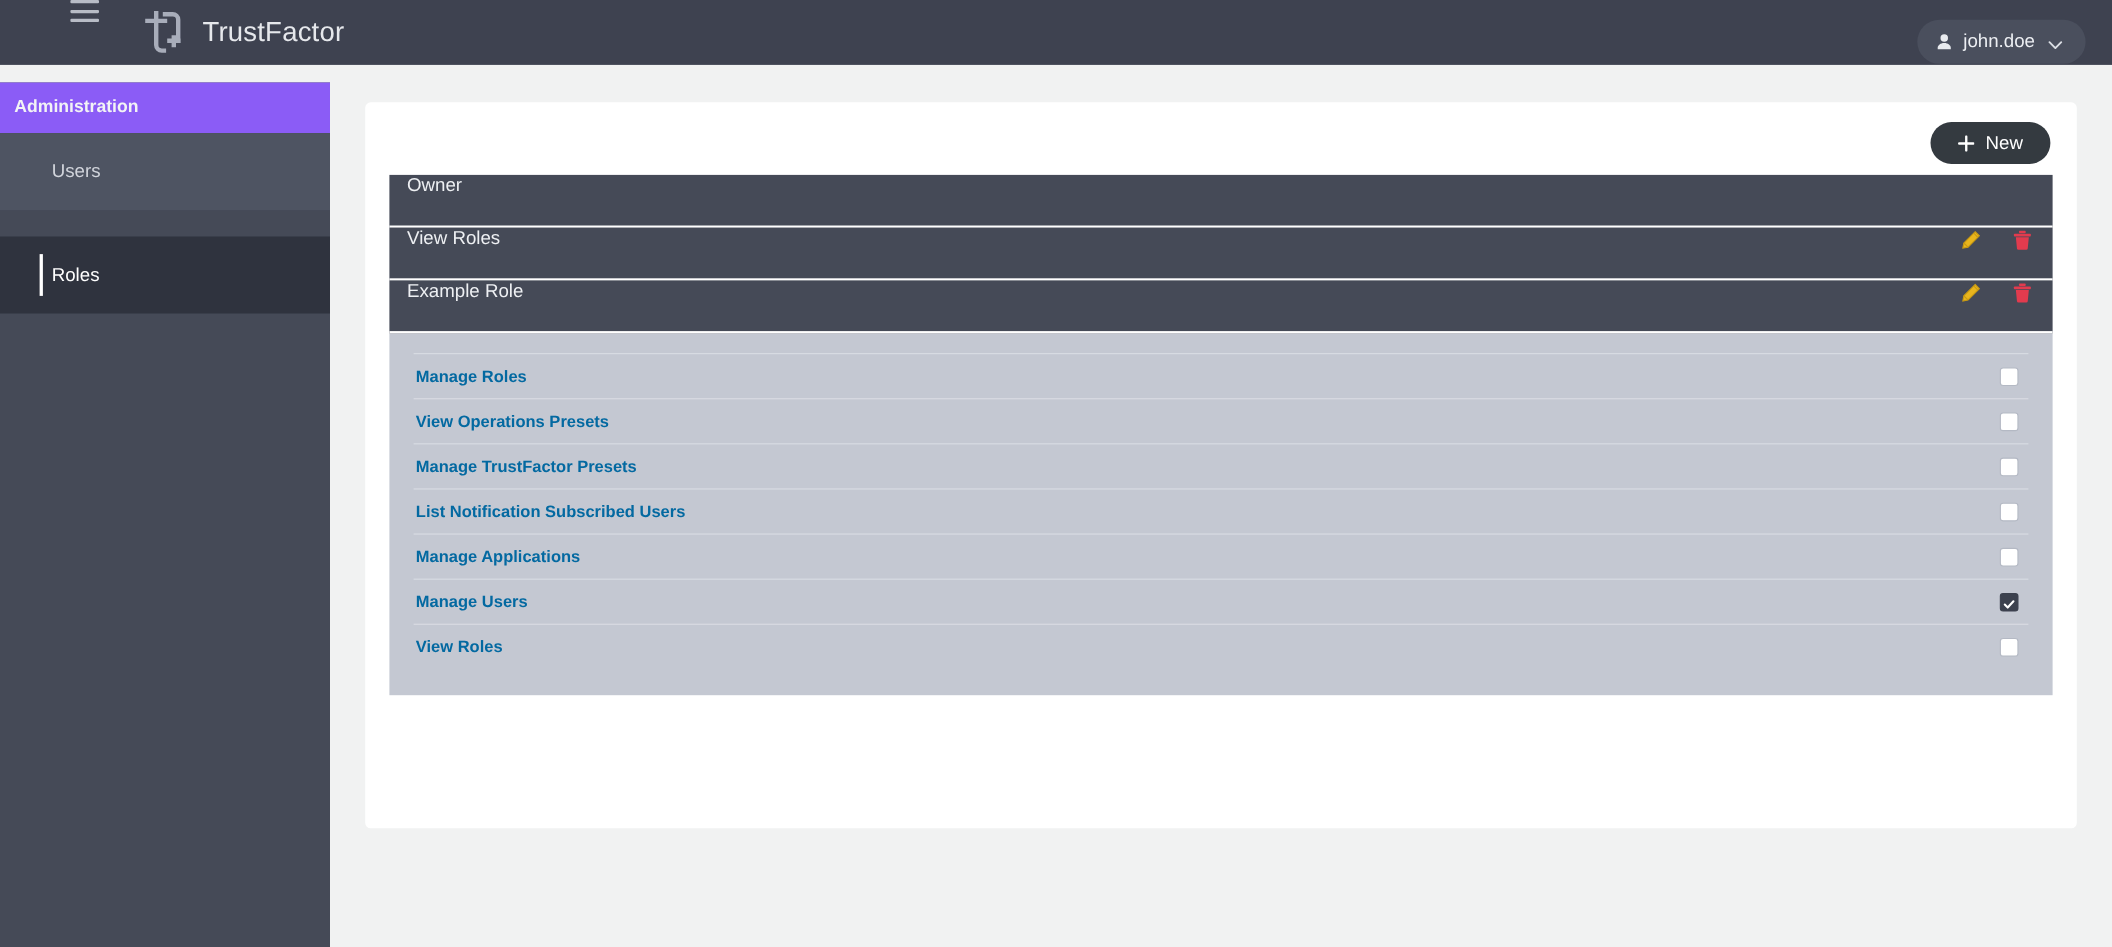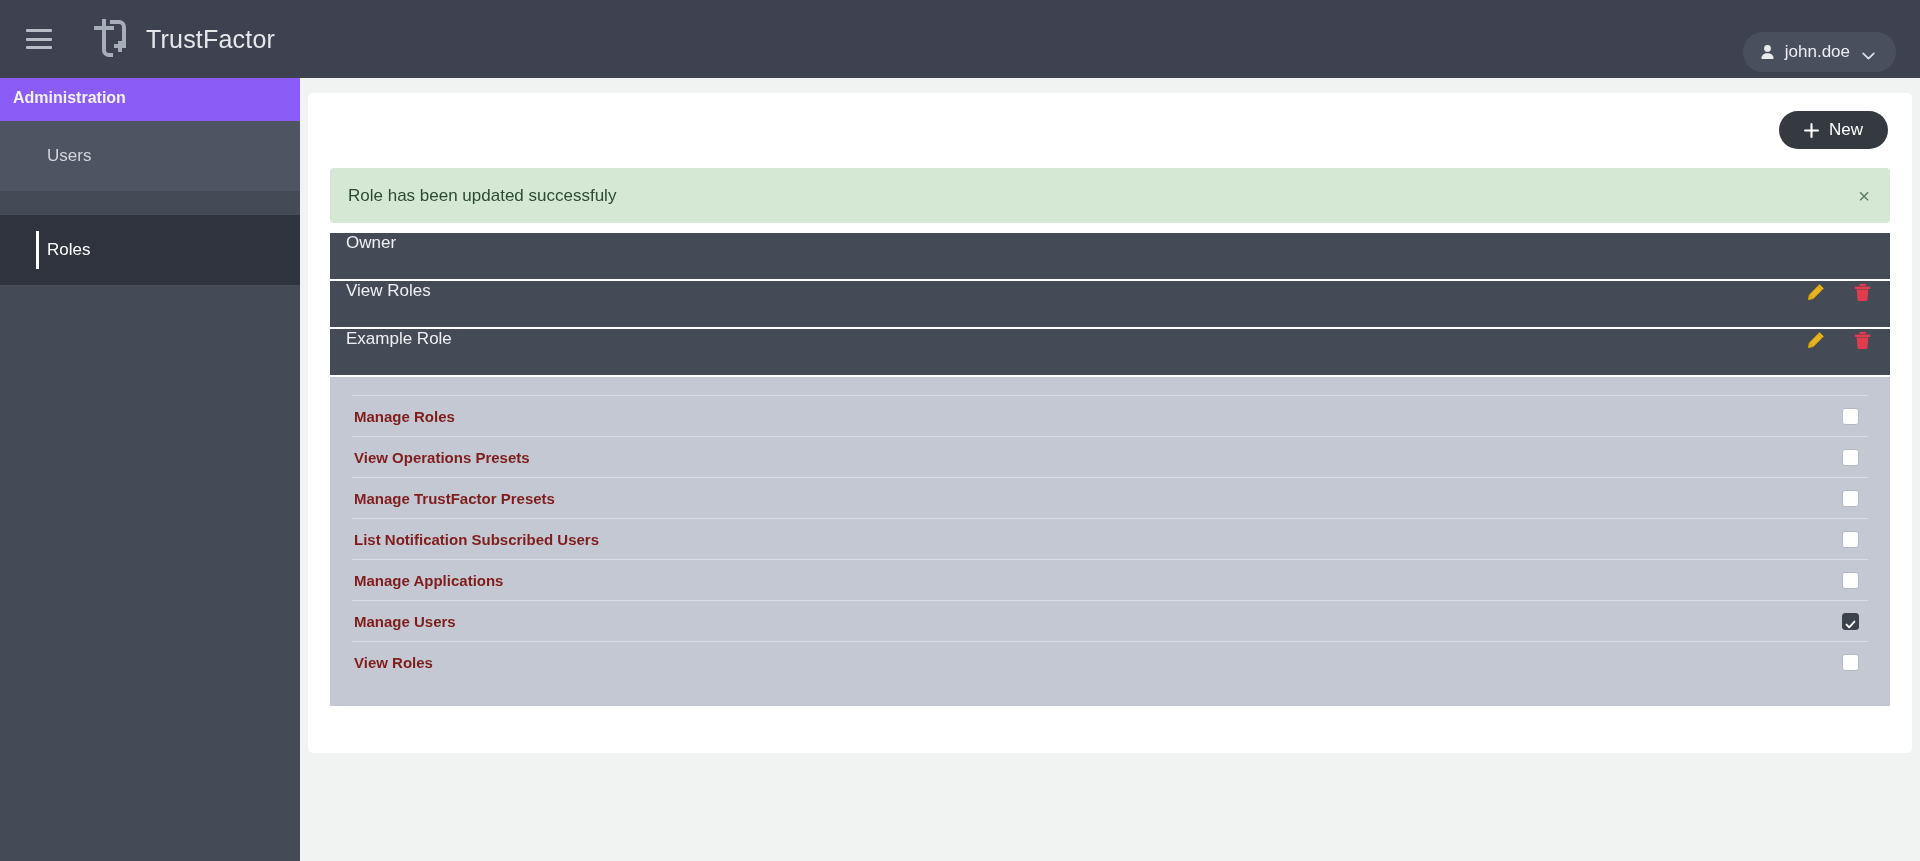--- a/index.html
+++ b/index.html
@@ -11,25 +11,25 @@
     background: #f1f2f2;
     font-family: "Liberation Sans", sans-serif;
     -webkit-font-smoothing: antialiased;
   }
 
   
   .navbar {
     position: absolute;
     top: 0; left: 0;
     width: 1920px;
-    height: 78px;
+    height: 59px;
     background: #3e4250;
     display: flex;
-    align-items: center;
     z-index: 30;
+    padding-left: 38px;
   }
   .hamburger {
     width: 26px;
     height: 20px;
     margin-left: 26px;
     display: flex;
     flex-direction: column;
     justify-content: space-between;
     cursor: pointer;
   }
@@ -54,21 +54,21 @@
   .brand-name {
     margin-left: 16px;
     font-size: 25px;
     color: #e6e8ec;
     font-weight: 400;
     letter-spacing: .2px;
   }
   .user-menu {
     position: absolute;
     right: 24px;
-    top: 32px;
+    top: 18px;
     height: 40px;
     display: flex;
     align-items: center;
     gap: 9px;
     padding: 0 20px 0 16px;
     background: #4a4f5d;
     border-radius: 20px;
     cursor: pointer;
   }
   .user-menu .uname {
@@ -121,21 +121,21 @@
   }
 
   
   .main {
     position: absolute;
     top: 75px;
     left: 300px;
     width: 1620px;
     height: 786px;
     background: #f1f2f2;
-    padding: 18px 8px;
+    padding: 18px 32px;
   }
   .card {
     background: #ffffff;
     border-radius: 5px;
     padding: 18px 22px 28px 22px;
     min-height: 660px;
   }
 
   .toolbar {
     display: flex;
@@ -233,21 +233,21 @@
   .perm-row {
     height: 41px;
     display: flex;
     align-items: center;
     border-top: 1px solid #dadde4;
     padding: 0 9px 0 2px;
   }
   .perm-label {
     font-size: 15px;
     font-weight: bold;
-    color: #7f1d1d;
+    color: #0369a1;
   }
   .perm-check {
     margin-left: auto;
     width: 17px;
     height: 17px;
     border-radius: 3px;
     background: #ffffff;
     border: 1px solid #b4b9c4;
     cursor: pointer;
     display: flex;
@@ -321,24 +321,20 @@
       <button class="btn-new">
         <span class="plus-icon">
           <svg viewBox="0 0 14 14" width="15" height="15" fill="none">
             <path d="M7 1 V13 M1 7 H13" stroke="#ffffff" stroke-width="2" stroke-linecap="round"></path>
           </svg>
         </span>
         <span>New</span>
       </button>
     </div>
 
-    <div class="alert">
-      <span class="alert-text">Role has been updated successfuly</span>
-      <button class="alert-close">×</button>
-    </div>
 
     <div class="roles-list">
 
       <div class="role-row">
         <span class="role-name">Owner</span>
       </div>
 
       <div class="role-row">
         <span class="role-name">View Roles</span>
         <span class="role-actions">

